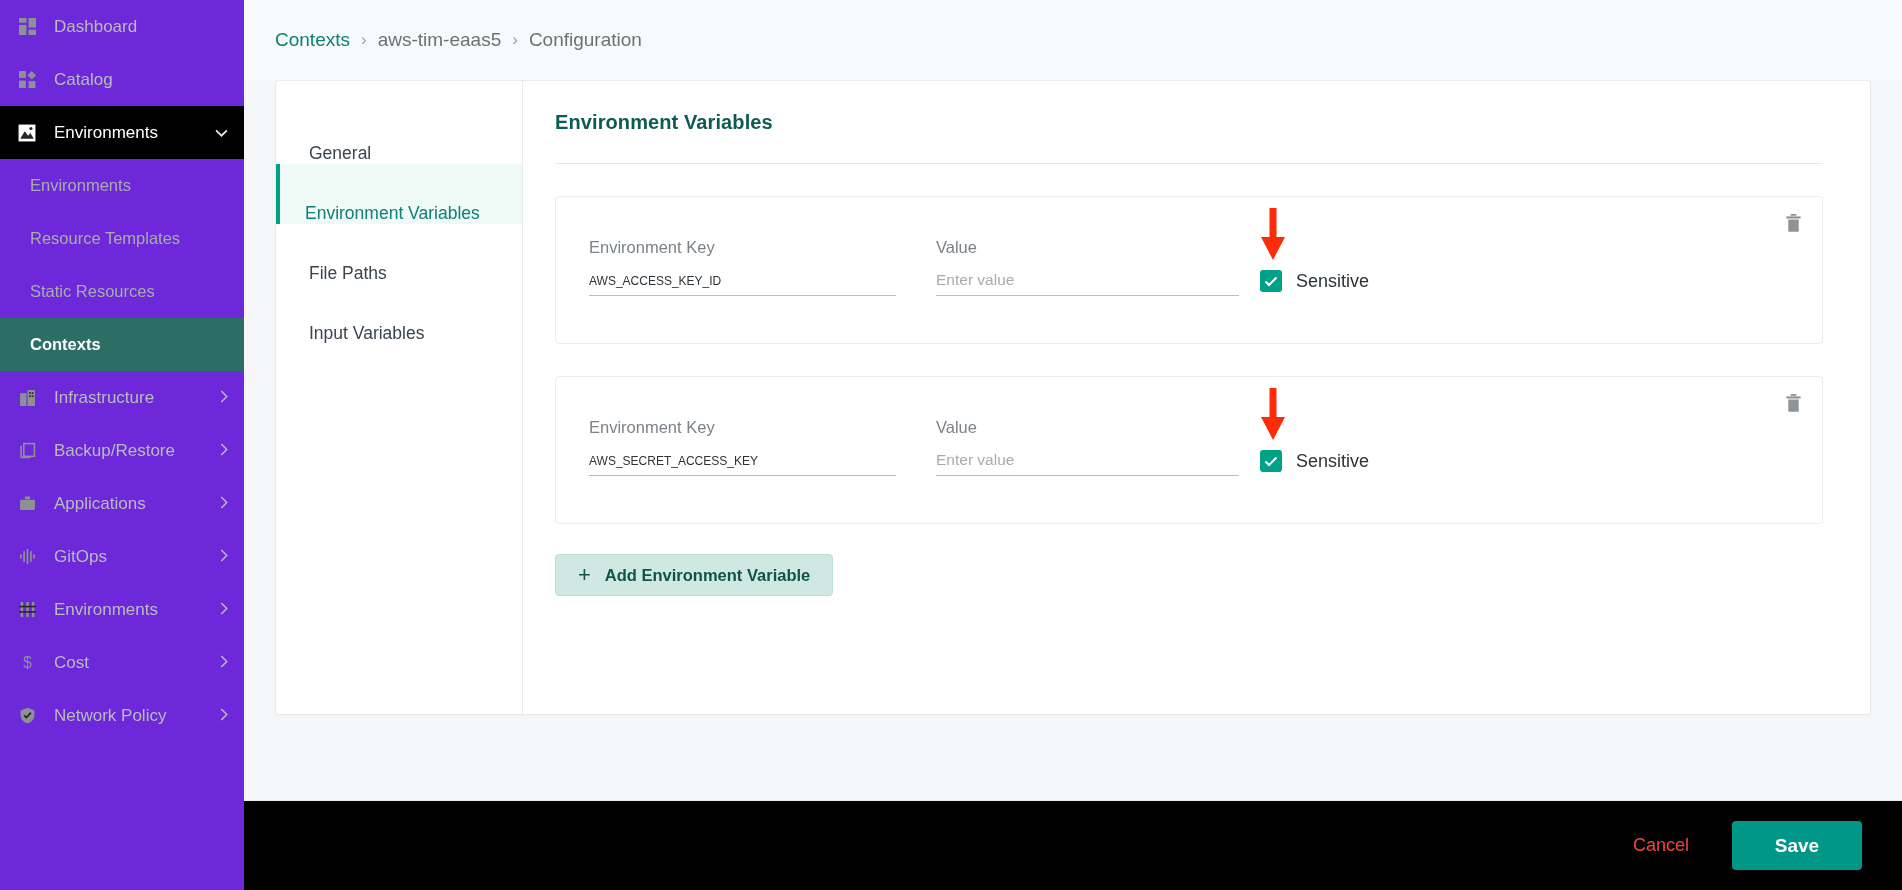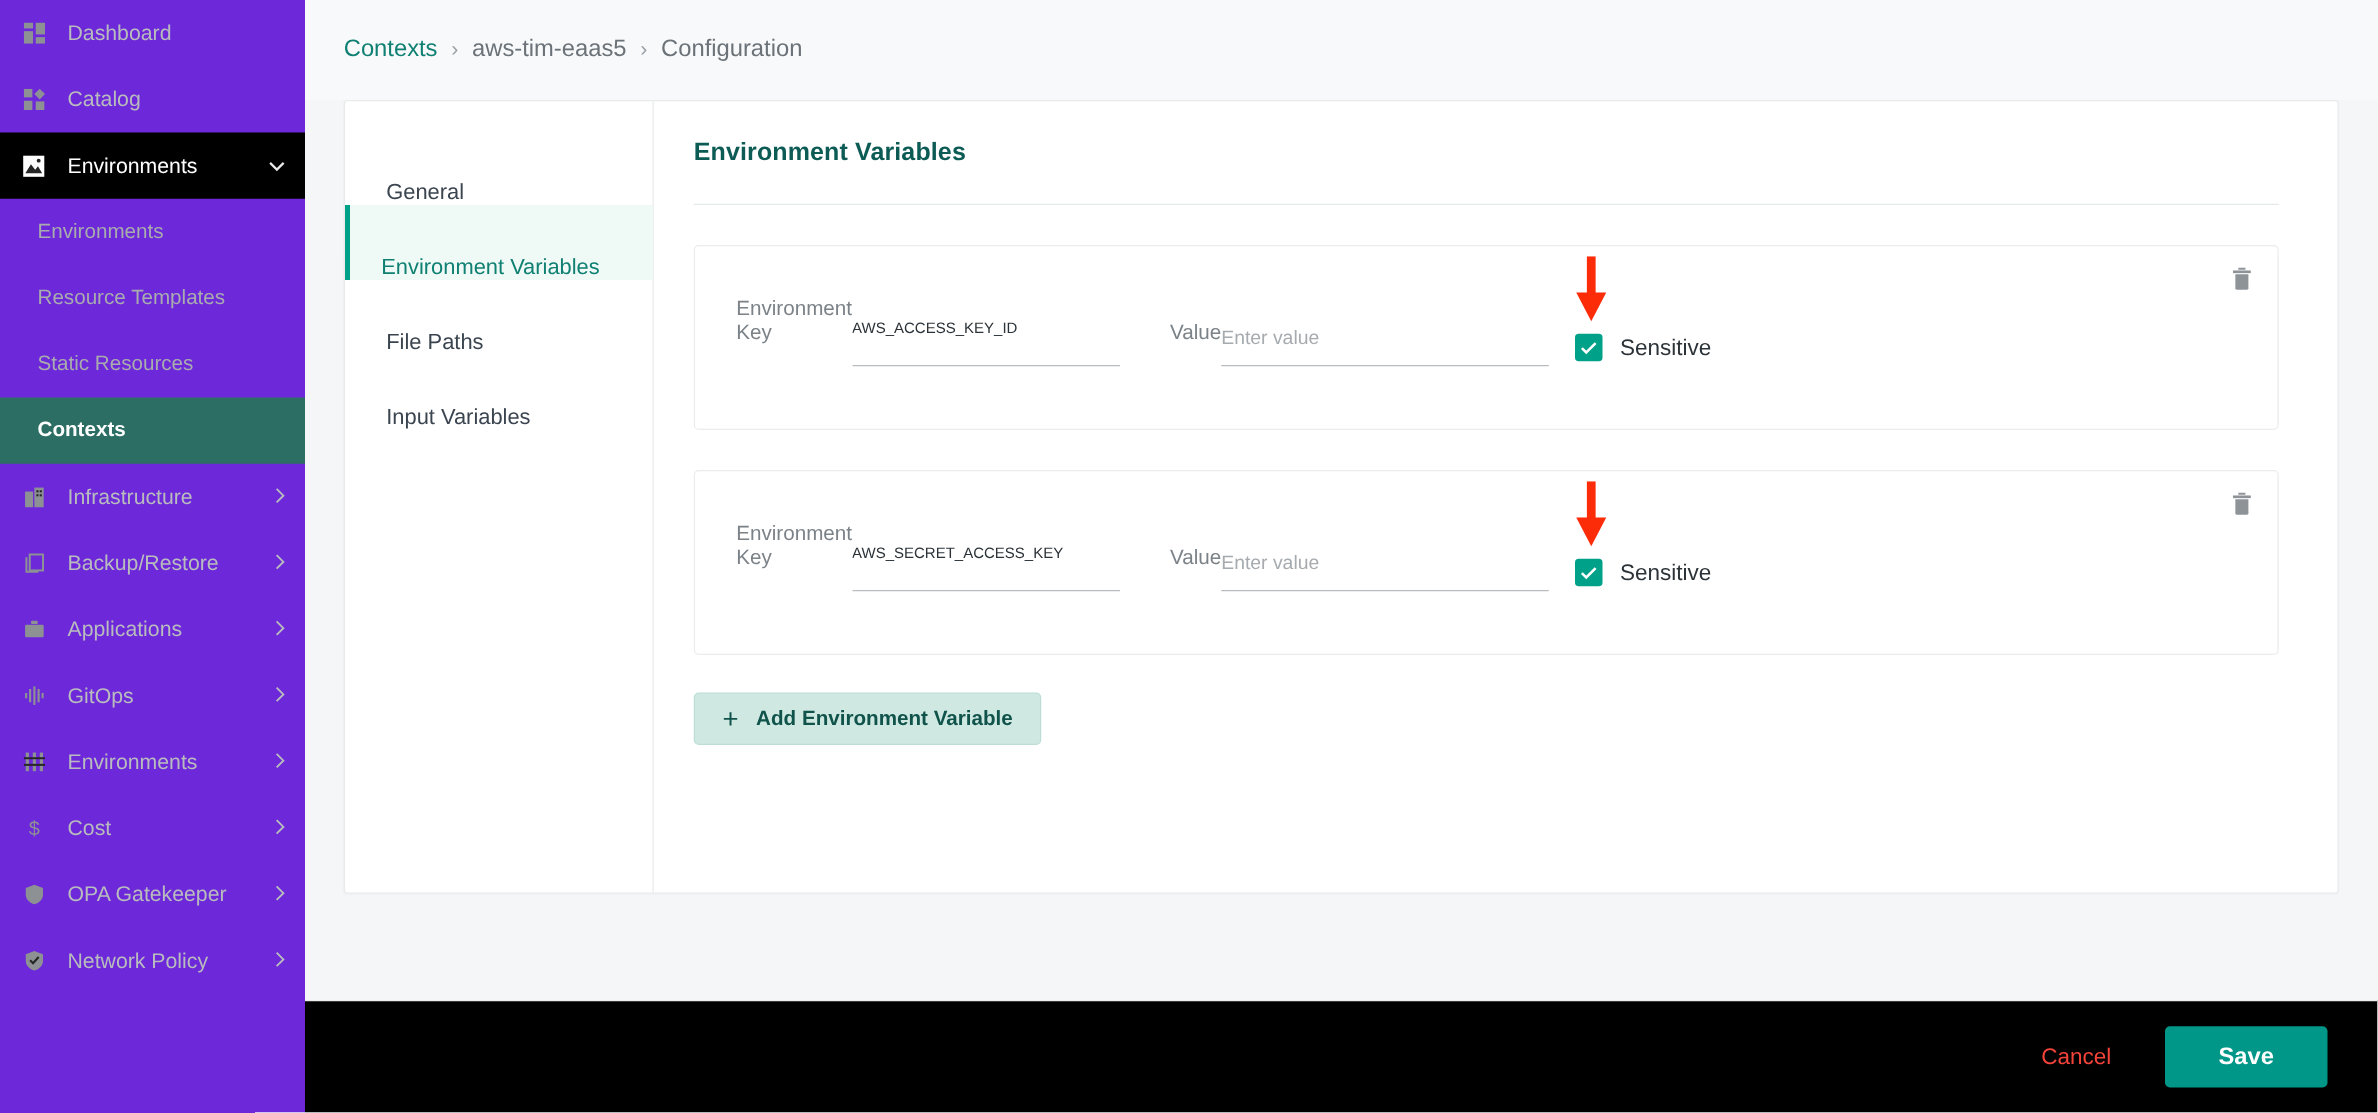--- a/index.html
+++ b/index.html
@@ -127,21 +127,21 @@
   }
   .var-card .trash {
     position: absolute; right: 20px; top: 17px;
     cursor: pointer; line-height: 0;
   }
   .var-row {
     display: flex; align-items: flex-end;
     padding: 0 33px;
     position: absolute; left: 0; right: 0; top: 41px;
   }
-  .field { display: flex; flex-direction: row; }
+  .field { display: flex; flex-direction: column; }
   .field.key { width: 307px; margin-right: 40px; }
   .field.val { width: 303px; }
   .field-label {
     font-size: 16.5px; color: #7b8288; margin-bottom: 17px;
   }
   .field-input {
     border: none; border-bottom: 1px solid #b8bcbf;
     outline: none; background: transparent;
     font-family: "Liberation Sans", sans-serif;
     font-size: 12px; color: #2c3338;
@@ -351,33 +351,20 @@
           </svg>
       </span>
       <span class="label">Cost</span>
       <span class="chev">
         <svg width="8" height="13" viewBox="0 0 7 12" fill="none" stroke="#b9bcbe" stroke-width="1.4">
             <polyline points="1,1 6,6 1,11"></polyline>
           </svg>
       </span>
     </div>
 
-    <div class="nav-item">
-      <span class="ico">
-        <svg width="17" height="17" viewBox="0 0 16 16" fill="#8d9194">
-          <path d="M8 0.8 L14.5 3.2 V8 C14.5 11.8 11.5 14.4 8 15.4 C4.5 14.4 1.5 11.8 1.5 8 V3.2 Z"></path>
-        </svg>
-      </span>
-      <span class="label">OPA Gatekeeper</span>
-      <span class="chev">
-        <svg width="8" height="13" viewBox="0 0 7 12" fill="none" stroke="#b9bcbe" stroke-width="1.4">
-            <polyline points="1,1 6,6 1,11"></polyline>
-          </svg>
-      </span>
-    </div>
 
     <div class="nav-item">
       <span class="ico">
         <svg width="17" height="17" viewBox="0 0 16 16">
           <path d="M8 0.8 L14.5 3.2 V8 C14.5 11.8 11.5 14.4 8 15.4 C4.5 14.4 1.5 11.8 1.5 8 V3.2 Z" fill="#8d9194"></path>
           <polyline points="4.8,7.8 7,10 11.2,5.3" fill="none" stroke="#262626" stroke-width="1.6"></polyline>
         </svg>
       </span>
       <span class="label">Network Policy</span>
       <span class="chev">

